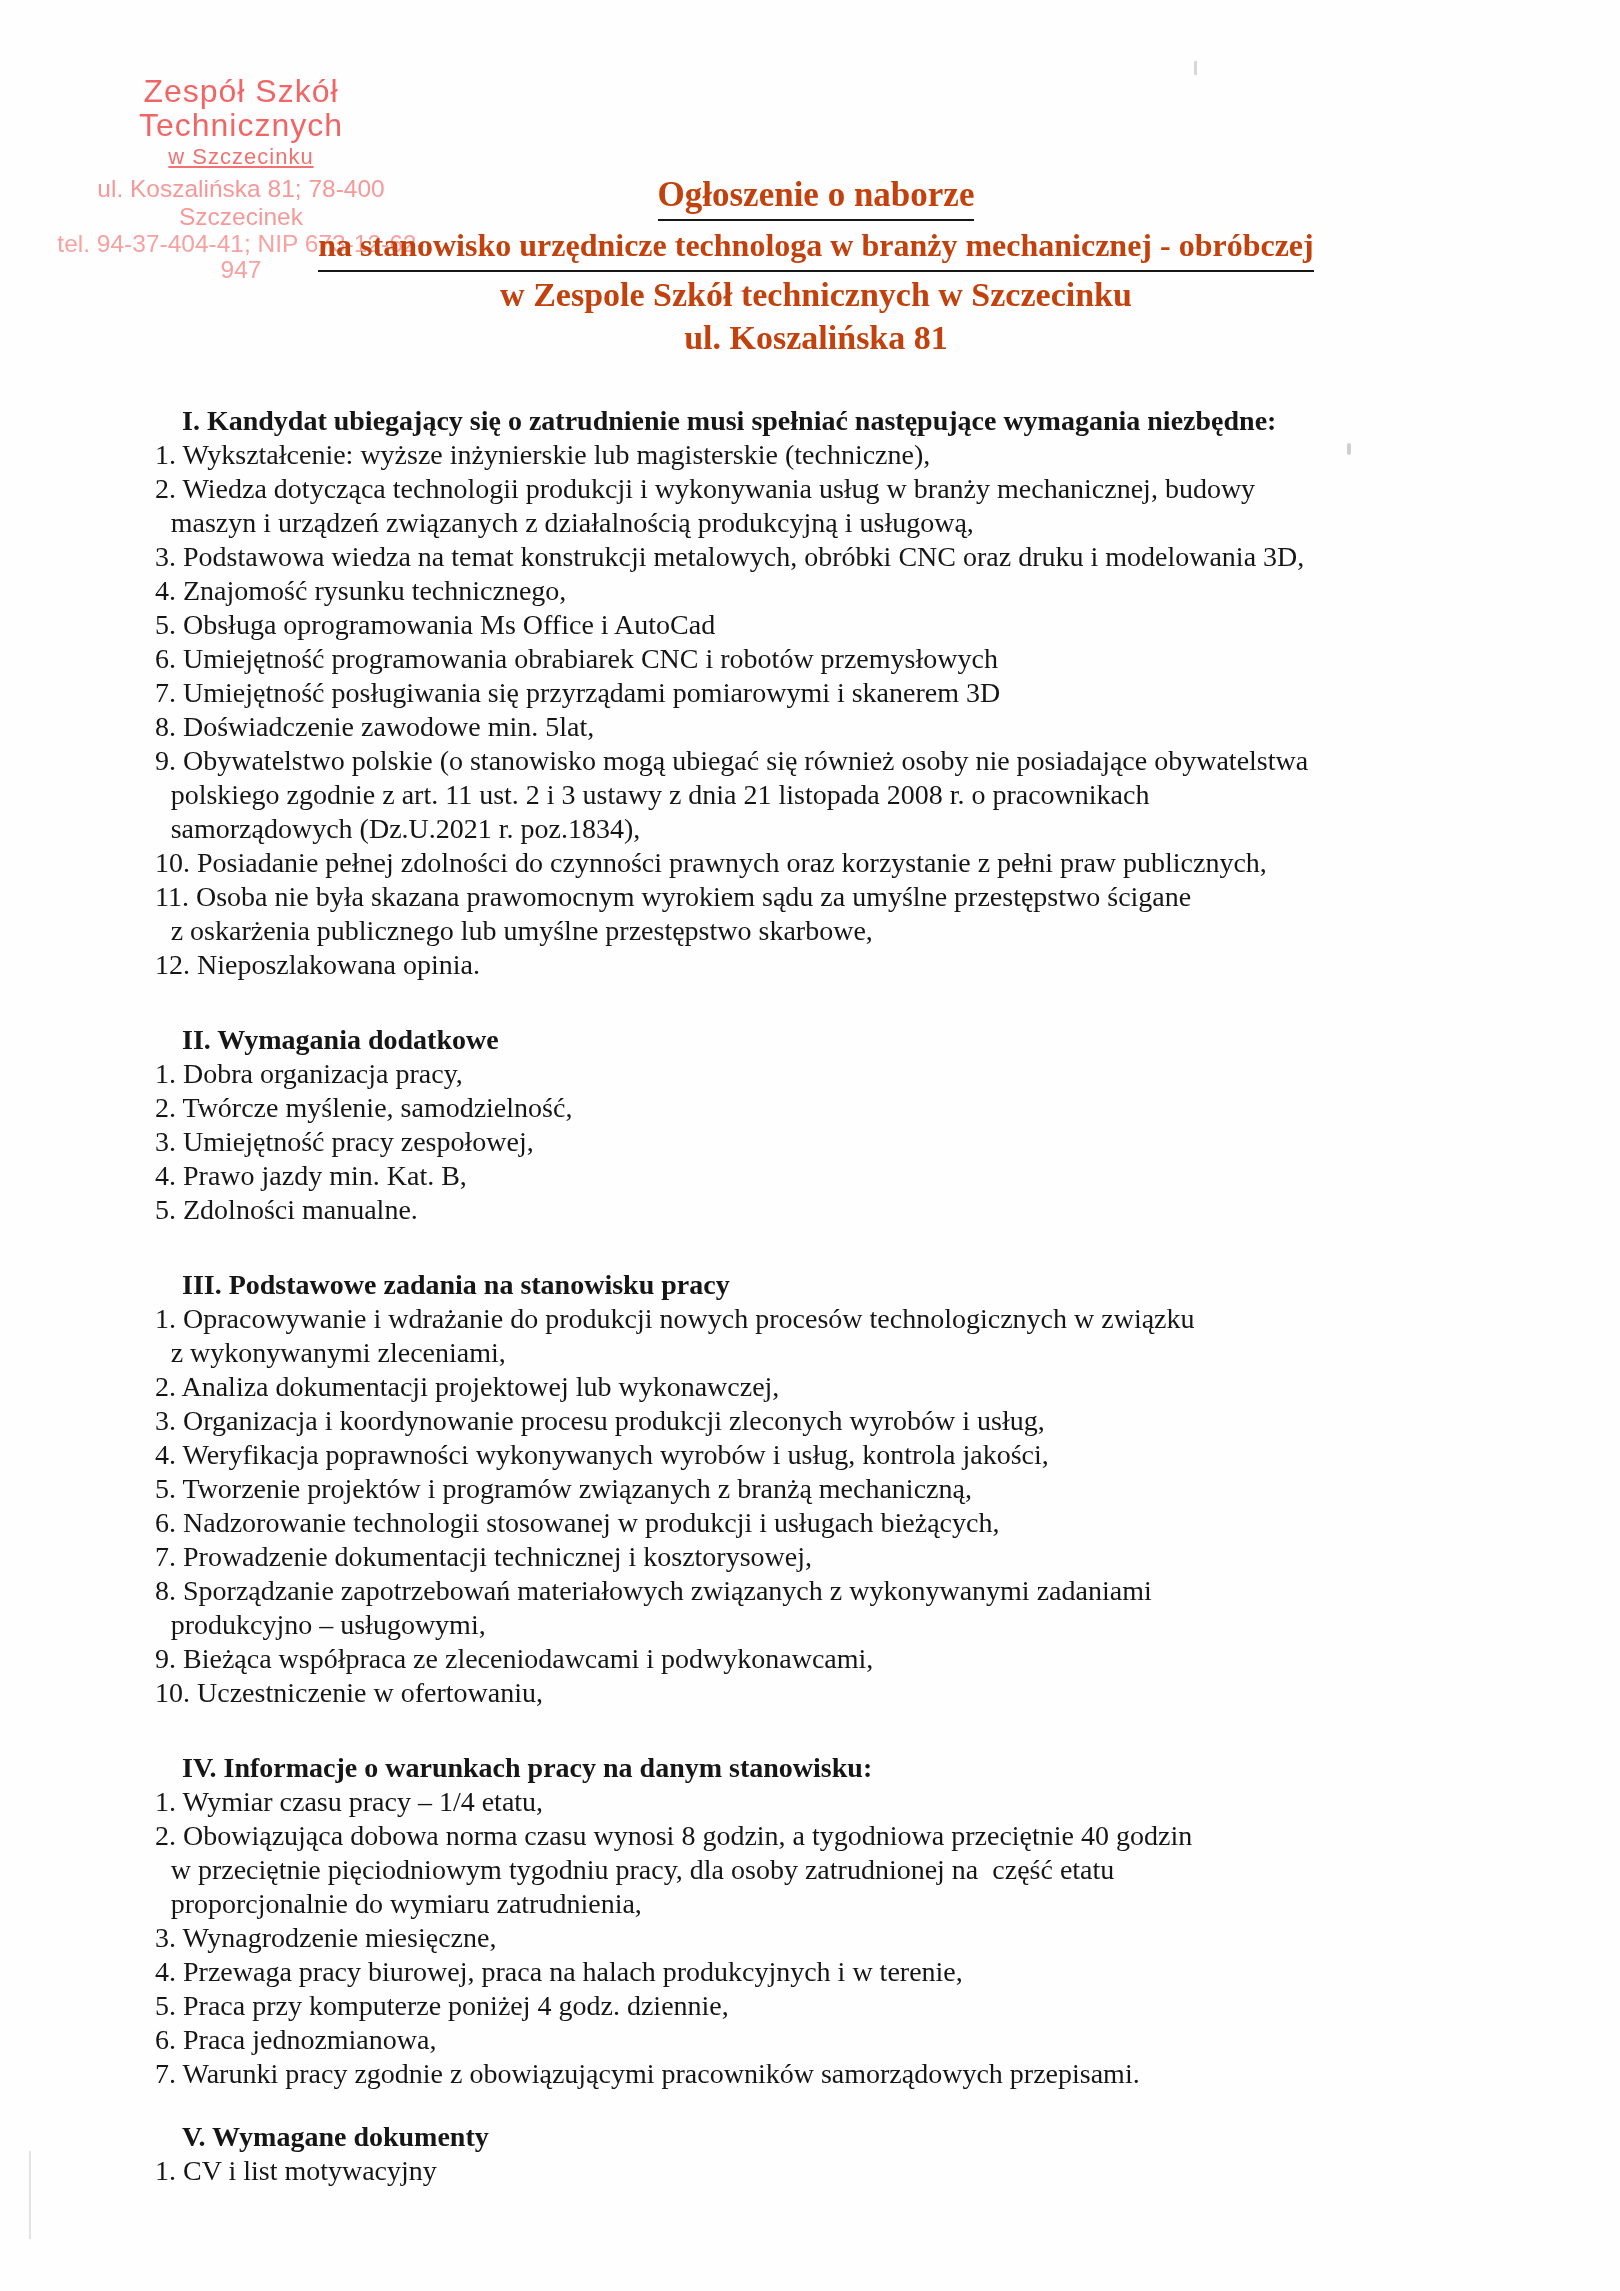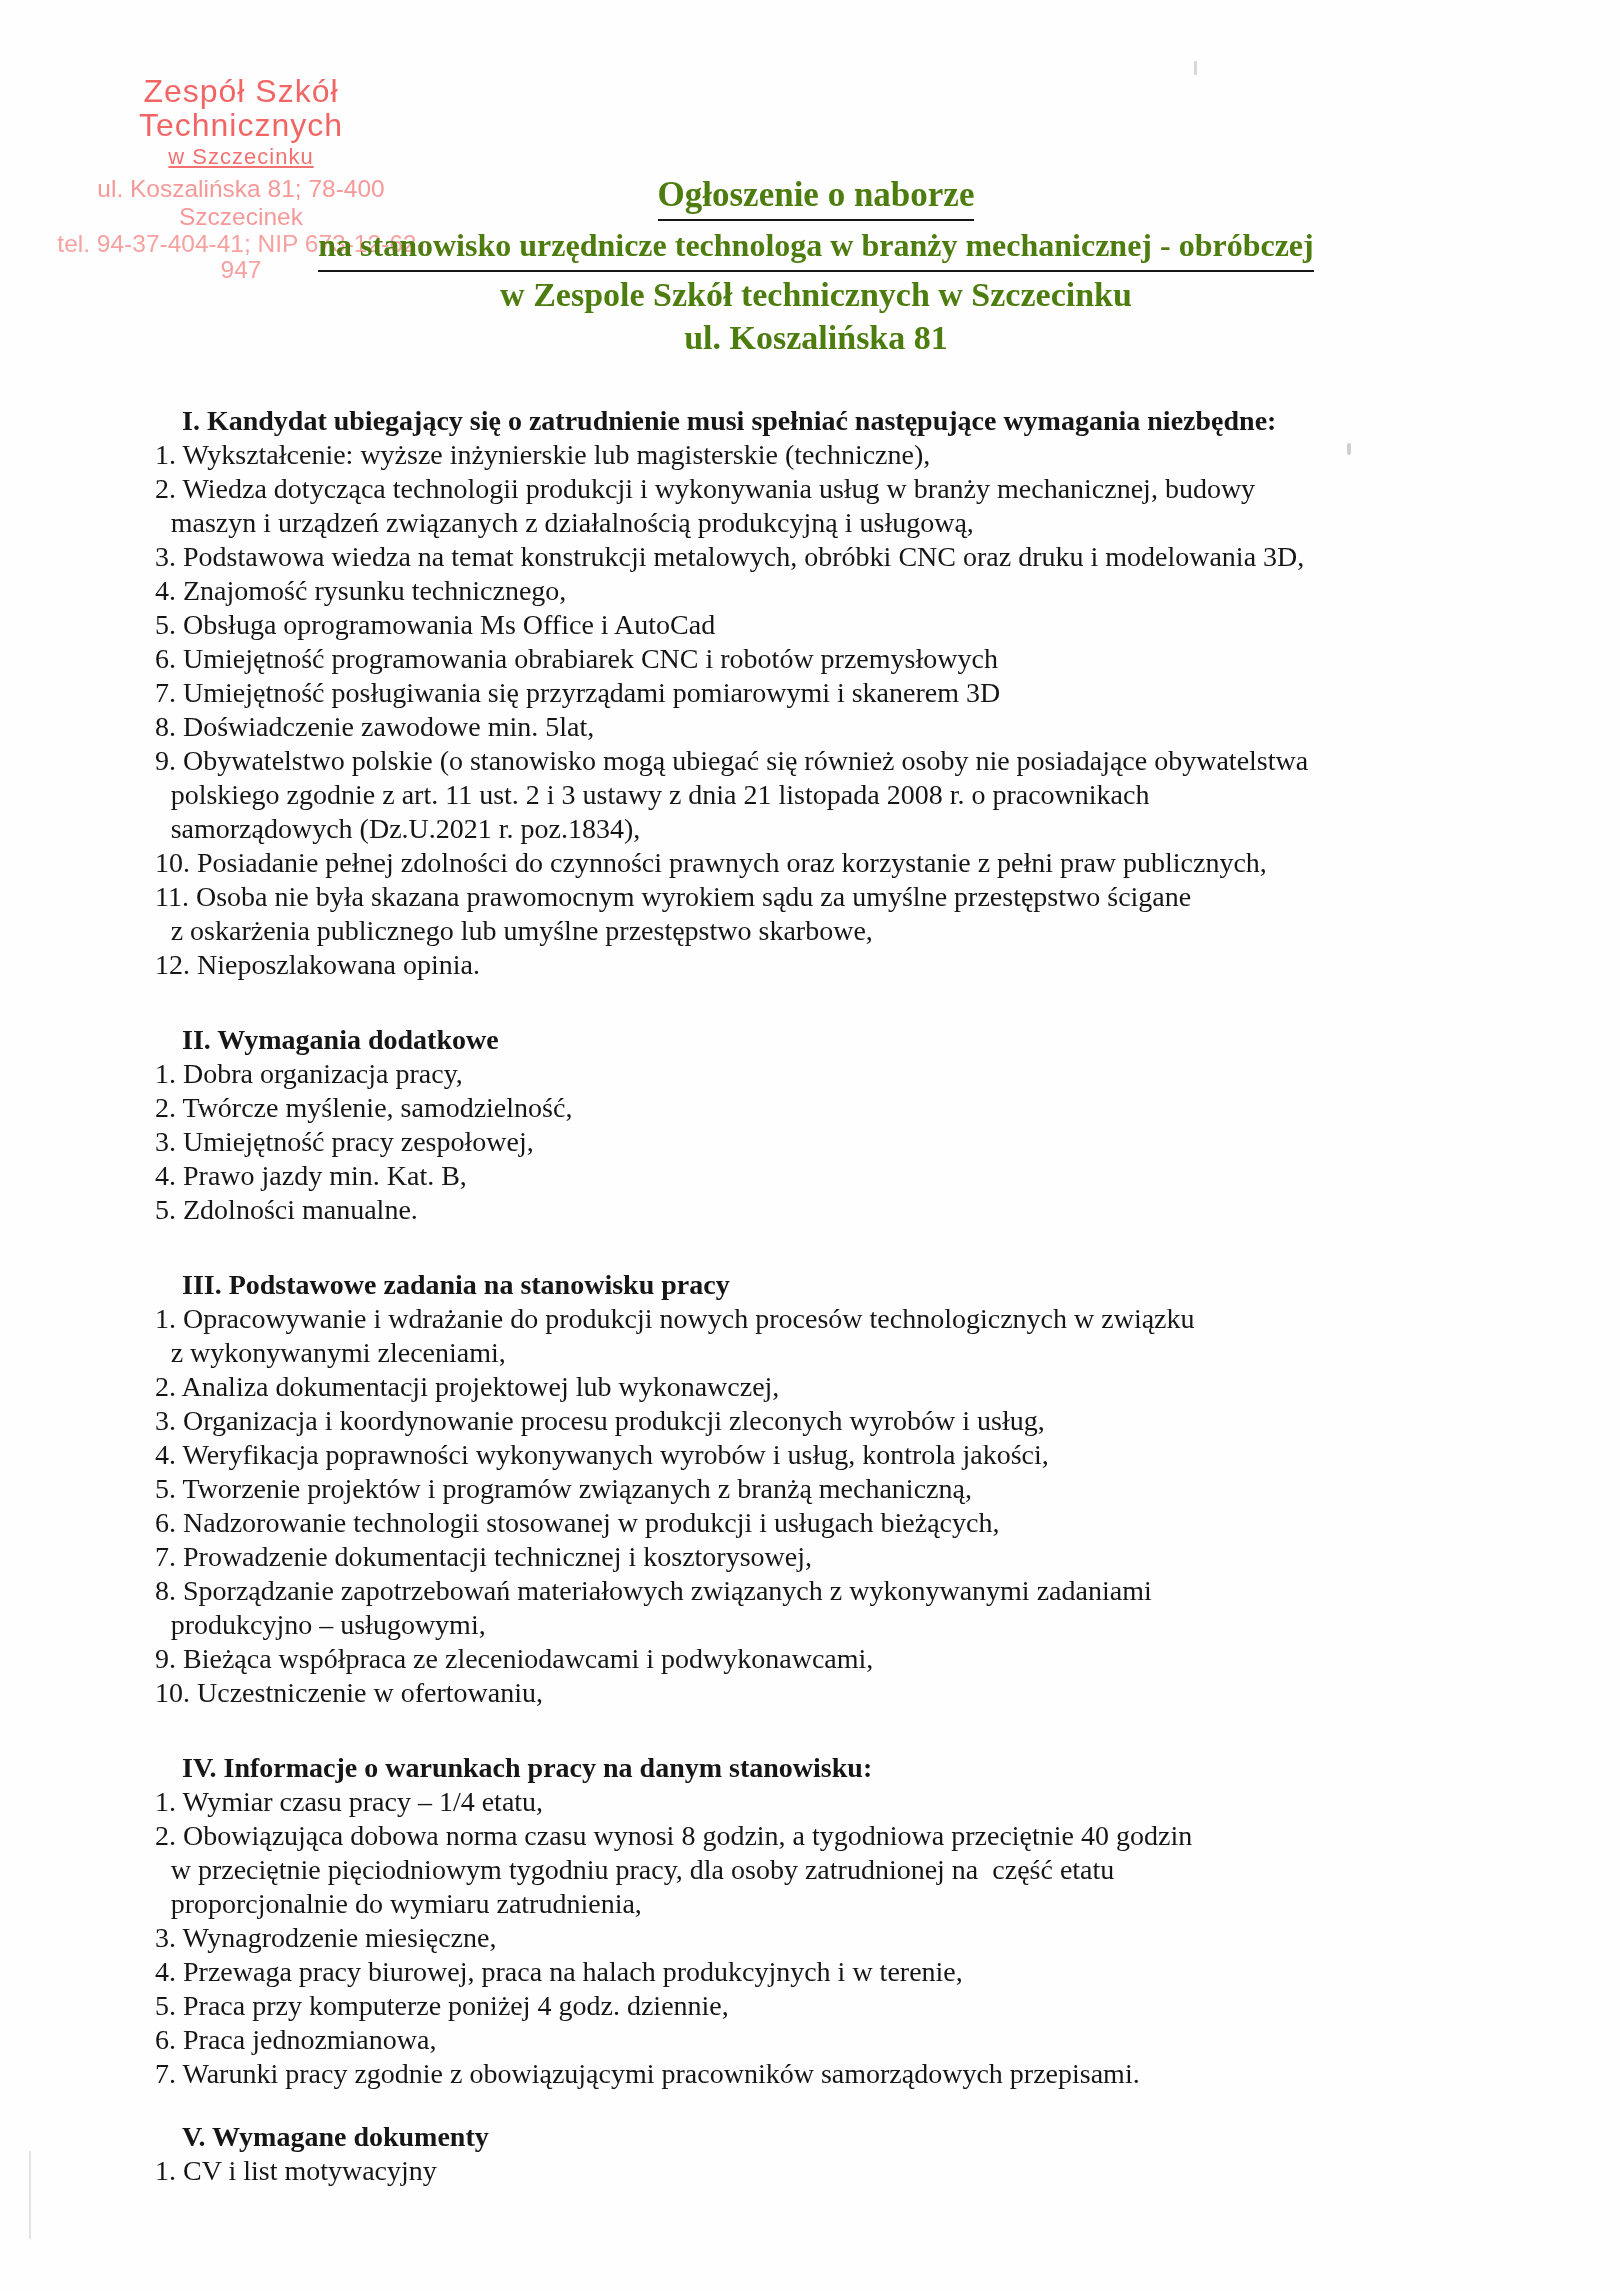--- a/index.html
+++ b/index.html
@@ -35,21 +35,21 @@
   .stamp .s4 { font-size: 24.5px; line-height: 26.5px; opacity: 0.50; }
 
   
   .title-block {
     position: absolute;
     top: 173px;
     left: 147px;
     width: 1338px;
     text-align: center;
     font-weight: bold;
-    color: #4d7c0f;
+    color: #c2410c;
   }
   .title-line { line-height: 43px; }
   .title-line.t1 { font-size: 35px; }
   .title-line.t2 { font-size: 32px; margin-top: 3px; }
   .title-line.t3 { font-size: 34px; margin-top: 1px; }
   .title-line.t4 { font-size: 34px; }
   .underlined {
     display: inline-block;
     border-bottom: 2.9px solid #161616;
     padding-bottom: 2.9px;

